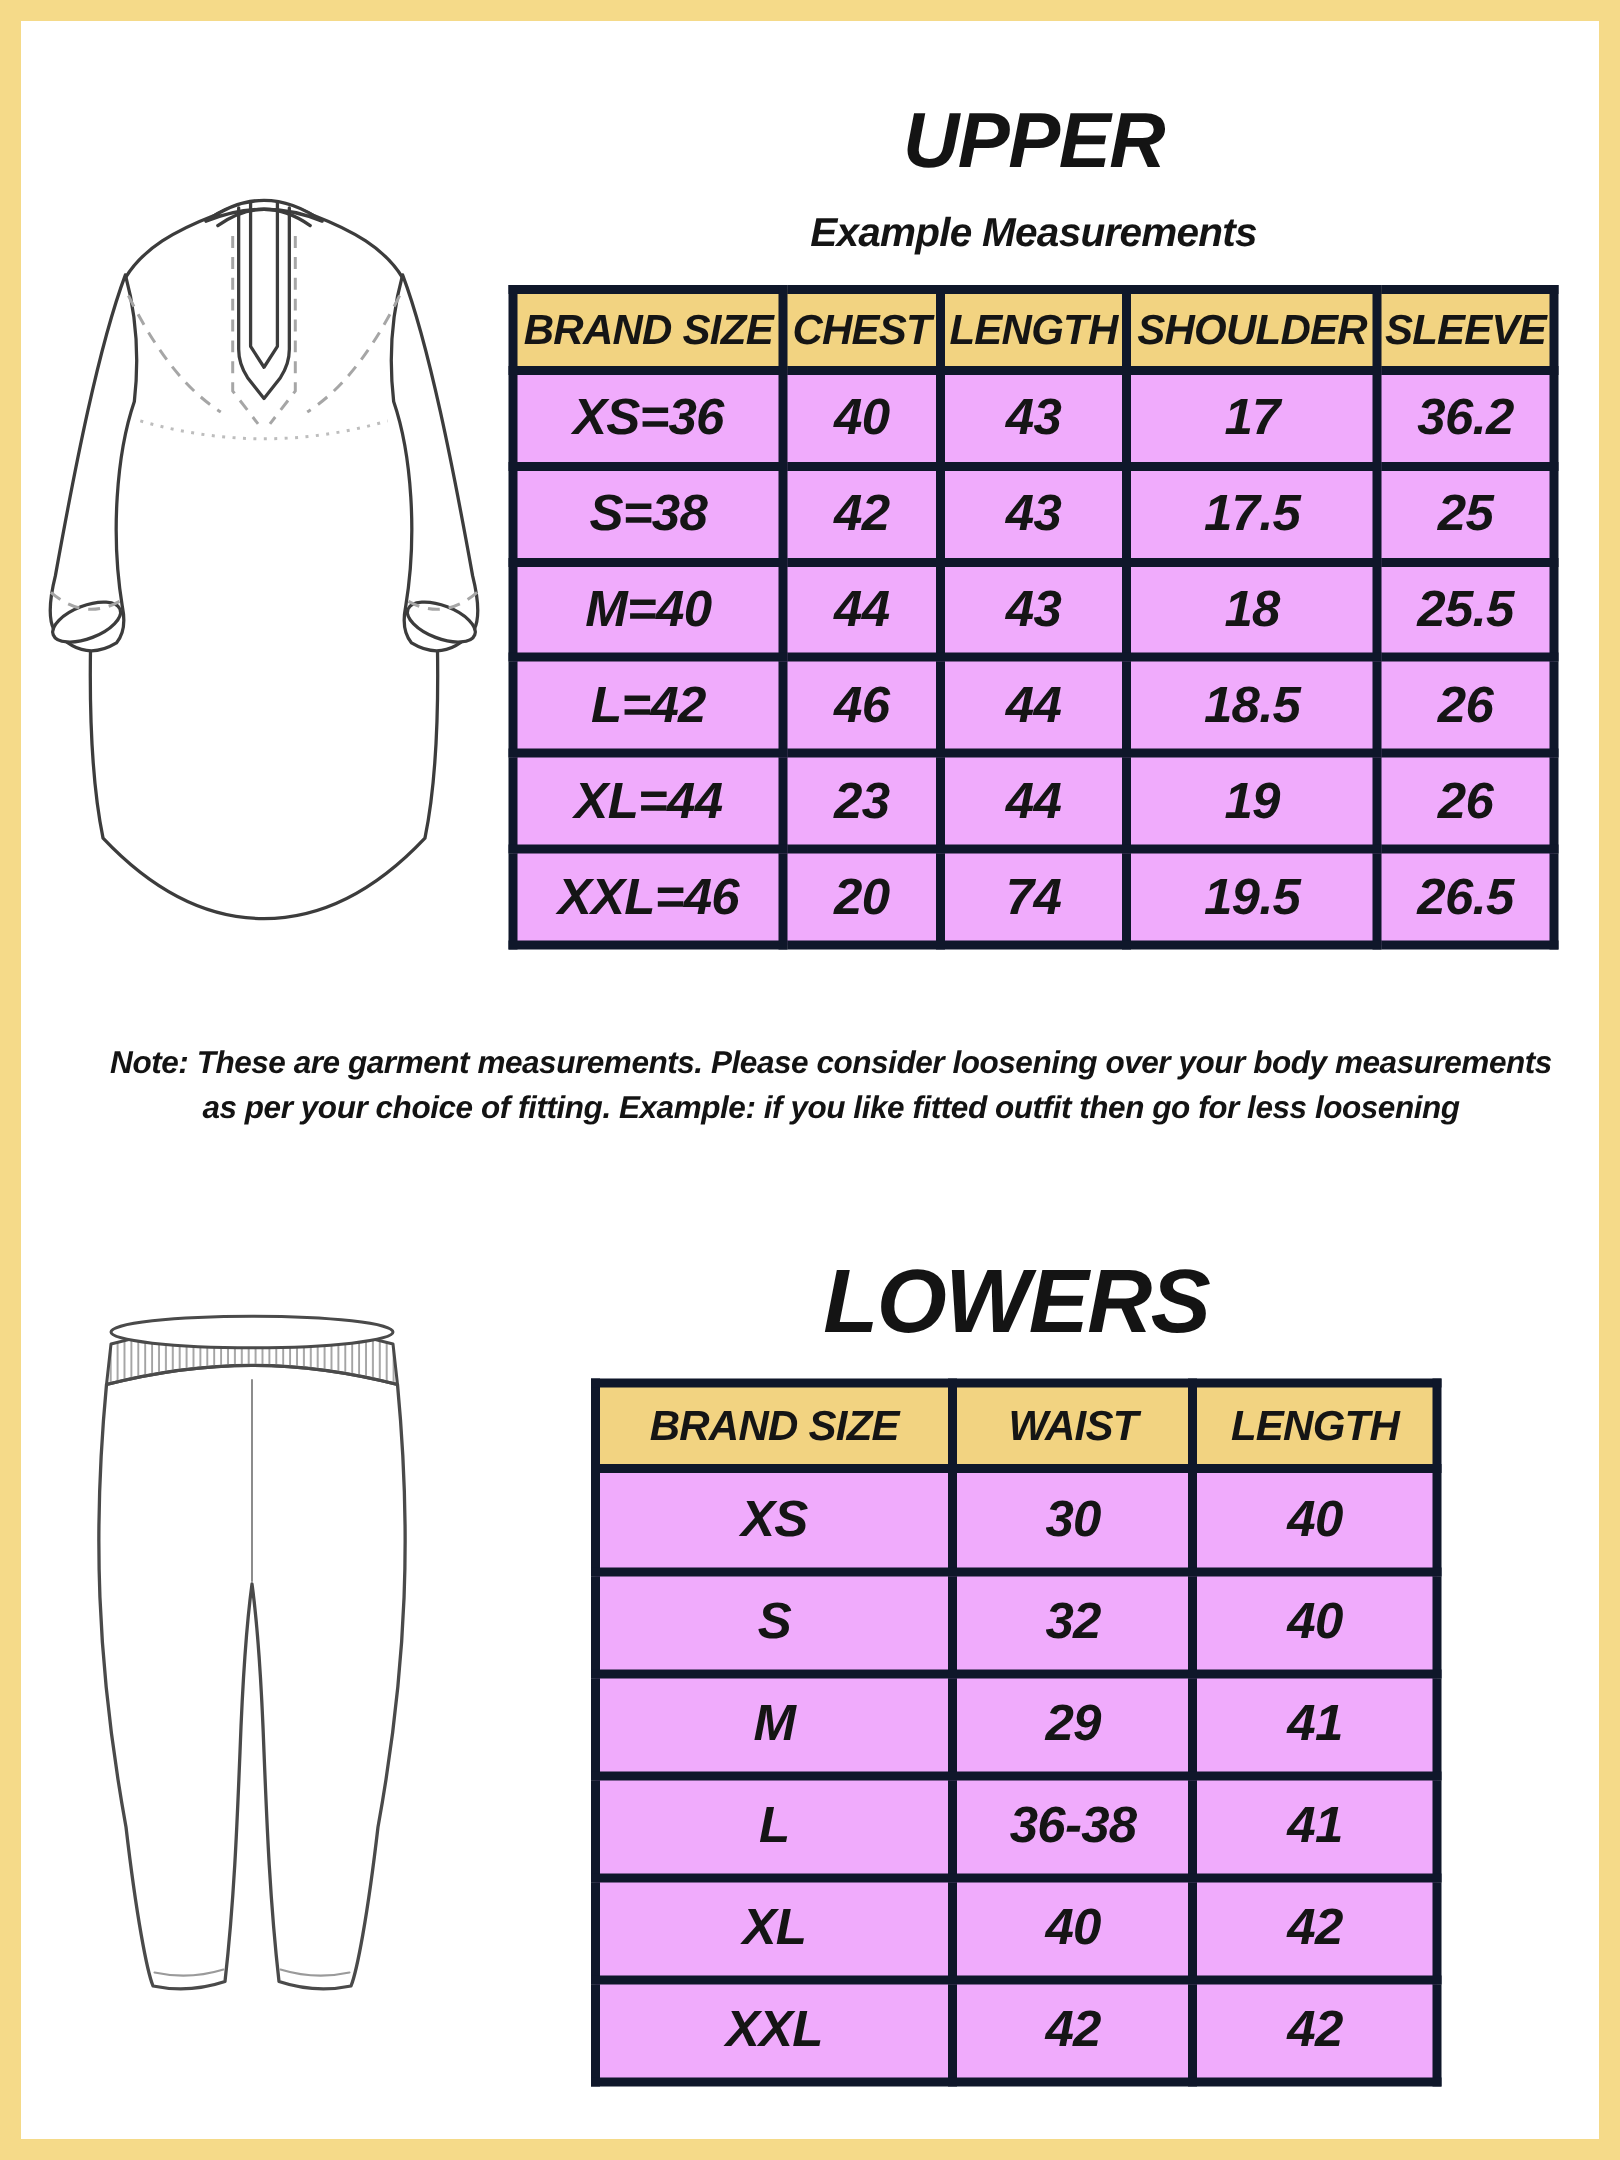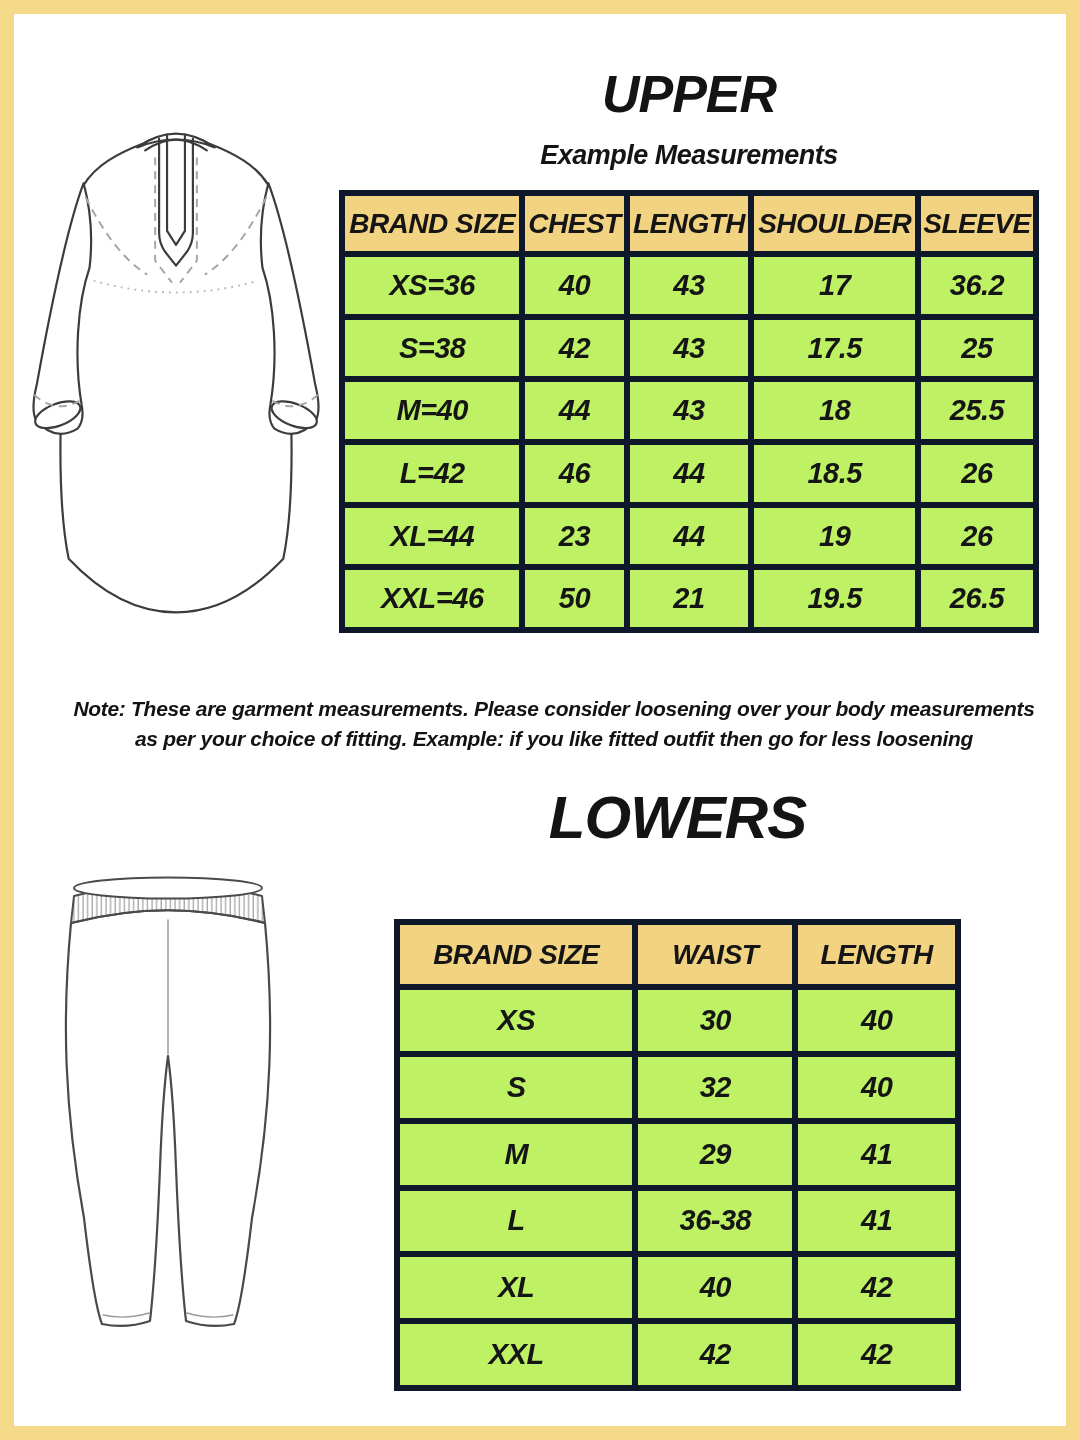--- a/index.html
+++ b/index.html
@@ -22,43 +22,43 @@
   .title{
     position:absolute;
     text-align:center;
     font-weight:bold;
     letter-spacing:-1px;
     color:#141414;
     white-space:nowrap;
   }
   #upper-title{left:339px;top:64px;width:700px;font-size:52px;line-height:60px;}
   #upper-subtitle{left:339px;top:138px;width:700px;font-size:27px;line-height:34px;letter-spacing:-0.5px;}
-  #lowers-title{left:394px;top:784px;width:567px;font-size:60px;line-height:68px;}
+  #lowers-title{left:394px;top:834px;width:567px;font-size:60px;line-height:68px;}
   table.size{
     position:absolute;
     border-collapse:collapse;
     table-layout:fixed;
   }
   #upper-table{left:339px;top:190px;width:700px;height:443px;}
   #lowers-table{left:394px;top:919px;width:567px;height:472px;}
   table.size td,table.size th{
     border:6px solid #0f172a;
     text-align:center;
     vertical-align:middle;
     font-weight:bold;
     letter-spacing:-0.5px;
     padding:0;
   }
   table.size th{
     background:#f2d381;
     font-size:28px;
   }
   table.size td{
-    background:#bef264;
-    font-size:29px;
+    background:#f0abfc;
+    font-size:34px;
   }
   #upper-table col.c0{width:26%}
   #upper-table col.c1{width:15%}
   #upper-table col.c2{width:18%}
   #upper-table col.c3{width:24%}
   #upper-table col.c4{width:17%}
   #lowers-table col.c0{width:42.5%}
   #lowers-table col.c1{width:28.5%}
   #lowers-table col.c2{width:29%}
   .note{
@@ -165,22 +165,22 @@
     </tr>
     <tr>
       <td>XL=44</td>
       <td>23</td>
       <td>44</td>
       <td>19</td>
       <td>26</td>
     </tr>
     <tr>
       <td>XXL=46</td>
-      <td>50</td>
-      <td>21</td>
+      <td>20</td>
+      <td>74</td>
       <td>19.5</td>
       <td>26.5</td>
     </tr>
   </tbody>
     </table>
 
   <div class="note">
     <div>Note: These are garment measurements. Please consider loosening over your body measurements</div>
     <div>as per your choice of fitting. Example: if you like fitted outfit then go for less loosening</div>
   </div>

